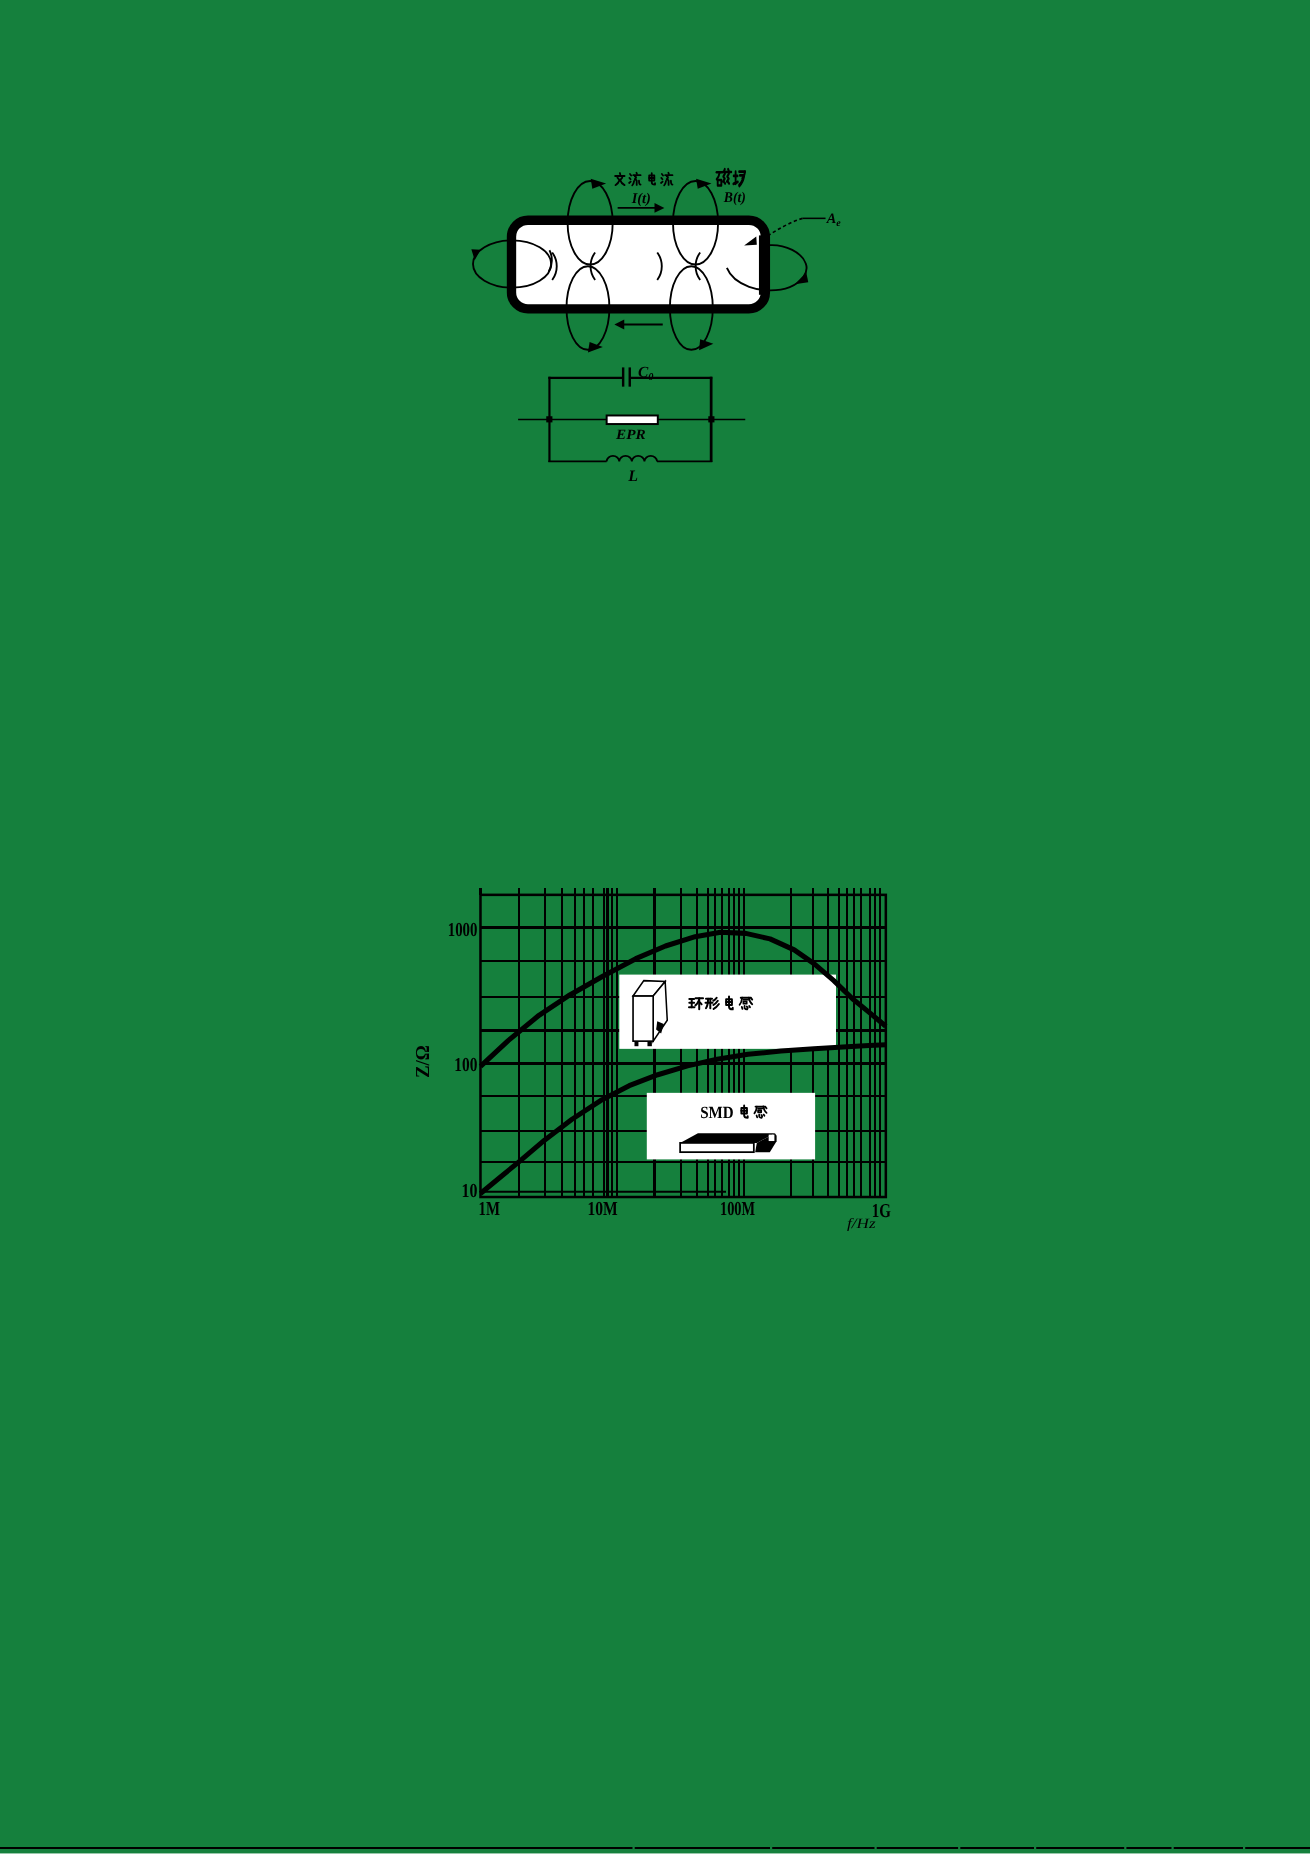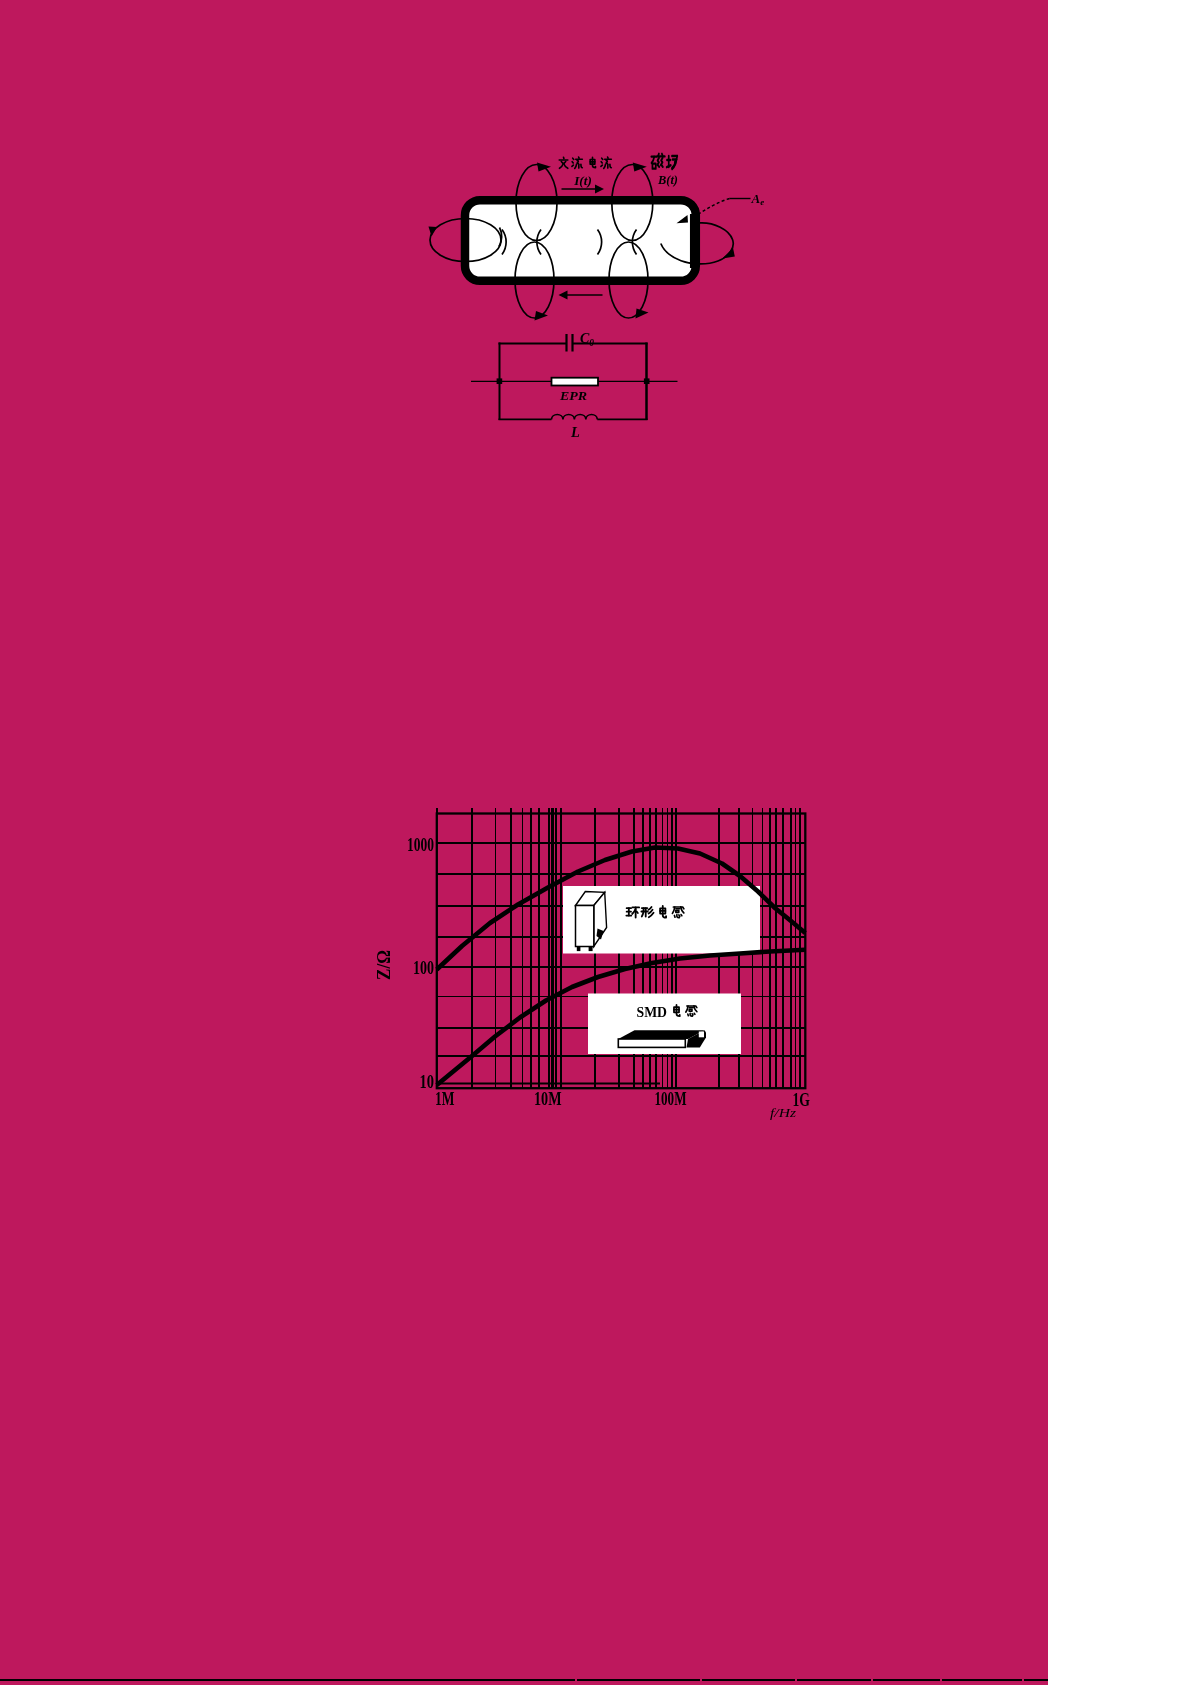--- a/index.html
+++ b/index.html
@@ -1,14 +1,14 @@
 <!DOCTYPE html>
 <html><head><meta charset="utf-8"><style>
 html,body{margin:0;padding:0;background:#fff;}
-#page{position:relative;width:1048px;height:1685px;background:#be185d;overflow:hidden;}
+#page{position:relative;width:1191px;height:1685px;background:#15803d;overflow:hidden;}
 text{font-family:"Liberation Serif",serif;fill:#000;}
 </style></head><body>
 <div id="page">
 <svg width="1191" height="1685" viewBox="0 0 1191 1685">
 <defs>
 <g id="g-jiao" fill="none" stroke="#000" stroke-width="12.5" stroke-linecap="round" stroke-linejoin="round">
           <path d="M50,6 L53,16"></path>
           <path d="M17,27 H83"></path>
           <path d="M33,38 L45,52"></path>
           <path d="M67,38 L55,52"></path>

